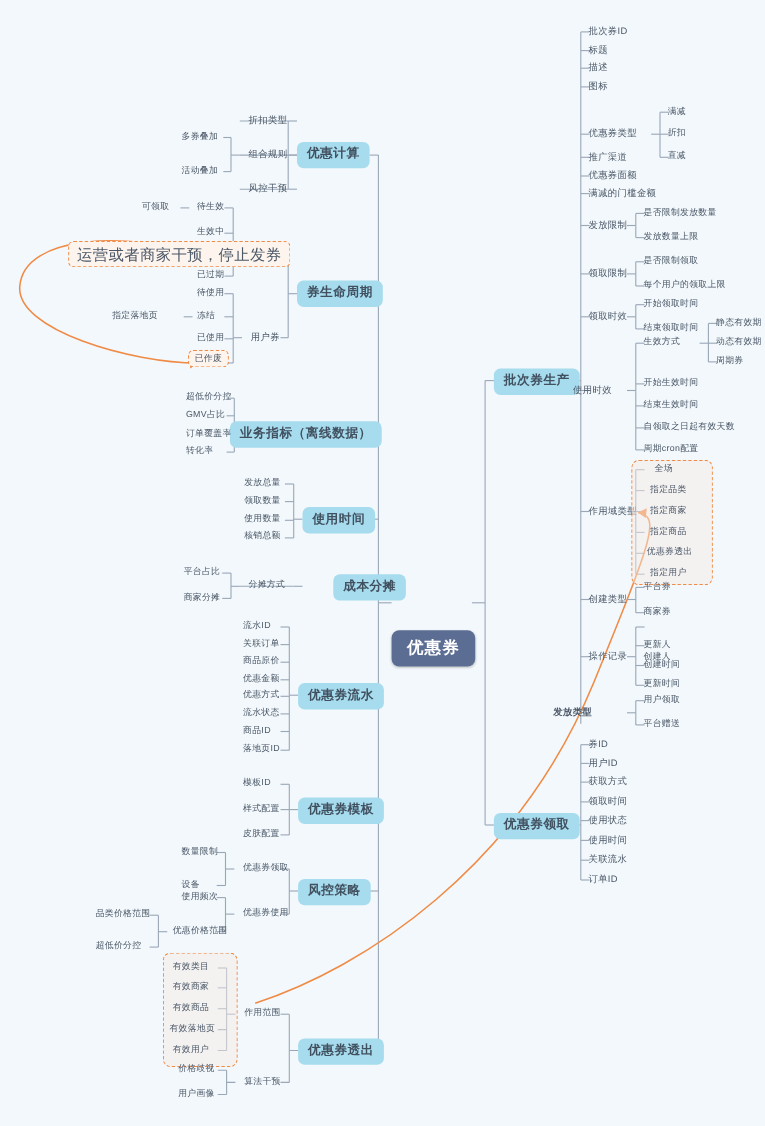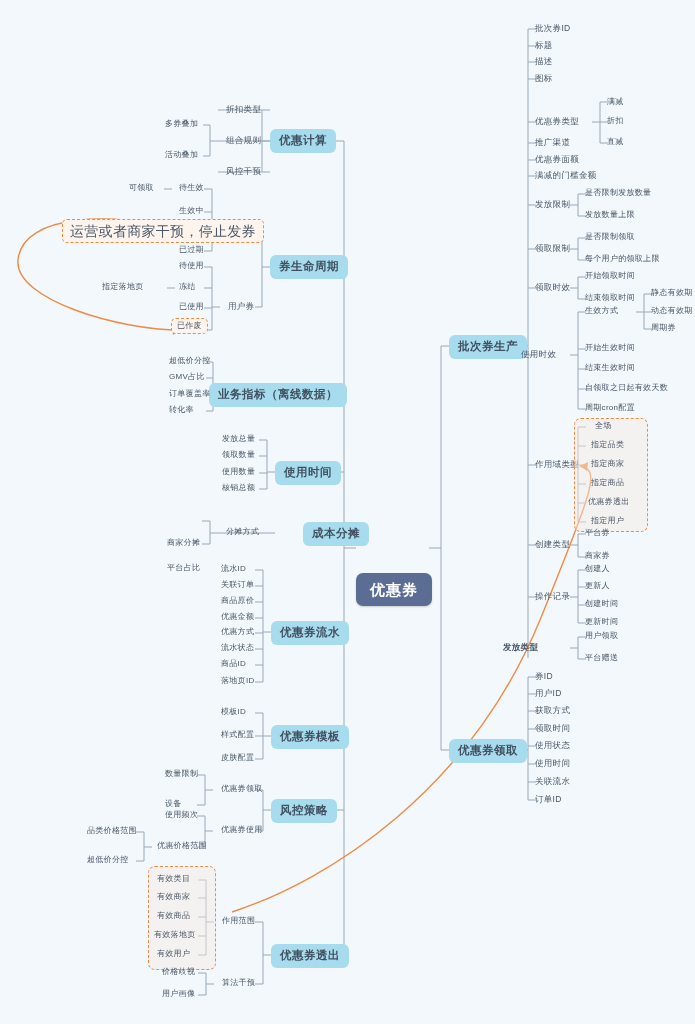--- a/index.html
+++ b/index.html
@@ -357,21 +357,21 @@
   <div class="node n-l3" style="left:164px;top:403px;">转化率</div>
 
   <div class="node n-l1" style="left:275px;top:461px;">使用时间</div>
   <div class="node n-l3" style="left:217px;top:432px;">发放总量</div>
   <div class="node n-l3" style="left:217px;top:448px;">领取数量</div>
   <div class="node n-l3" style="left:217px;top:465px;">使用数量</div>
   <div class="node n-l3" style="left:217px;top:481px;font-family:Liberation Mono, monospace;">核销总额</div>
 
   <div class="node n-l1" style="left:275px;top:522px;margin-left:28px;">成本分摊</div>
   <div class="node n-l3" style="left:221px;top:525px;">分摊方式</div>
-  <div class="node n-l3" style="left:162px;top:513px;margin-top:48px;">平台占比</div>
+  <div class="node n-l3" style="left:162px;top:513px;">平台占比</div>
   <div class="node n-l3" style="left:162px;top:536px;">商家分摊</div>
 
   <div class="node n-l1" style="left:271px;top:621px;">优惠券流水</div>
   <div class="node n-l3" style="left:216px;top:562px;">流水ID</div>
   <div class="node n-l3" style="left:216px;top:578px;">关联订单</div>
   <div class="node n-l3" style="left:216px;top:594px;">商品原价</div>
   <div class="node n-l3" style="left:216px;top:610px;">优惠金额</div>
   <div class="node n-l3" style="left:216px;top:625px;">优惠方式</div>
   <div class="node n-l3" style="left:216px;top:641px;">流水状态</div>
   <div class="node n-l3" style="left:216px;top:657px;">商品ID</div>
@@ -448,21 +448,21 @@
   <div class="node n-l3" style="left:586px;top:457px;">指定商家</div>
   <div class="node n-l3" style="left:586px;top:476px;">指定商品</div>
   <div class="node n-l3" style="left:583px;top:495px;">优惠券透出</div>
   <div class="node n-l3" style="left:586px;top:514px;">指定用户</div>
 
   <div class="node n-l2" style="left:530px;top:537px;">创建类型</div>
   <div class="node n-l3" style="left:580px;top:526px;">平台券</div>
   <div class="node n-l3" style="left:580px;top:549px;">商家券</div>
 
   <div class="node n-l2" style="left:530px;top:589px;">操作记录</div>
-  <div class="node n-l3" style="left:580px;top:562px;">创建人</div>
+  <div class="node n-l3" style="left:580px;top:590px;">创建人</div>
   <div class="node n-l3" style="left:580px;top:579px;">更新人</div>
   <div class="node n-l3" style="left:580px;top:597px;">创建时间</div>
   <div class="node n-l3" style="left:580px;top:615px;">更新时间</div>
 
   <div class="node n-l2" style="left:498px;top:640px;font-weight:bold;">发放类型</div>
   <div class="node n-l3" style="left:580px;top:629px;">用户领取</div>
   <div class="node n-l3" style="left:580px;top:651px;">平台赠送</div>
 
   <div class="node n-l1" style="left:449px;top:739px;">优惠券领取</div>
   <div class="node n-l2" style="left:530px;top:669px;">券ID</div>

